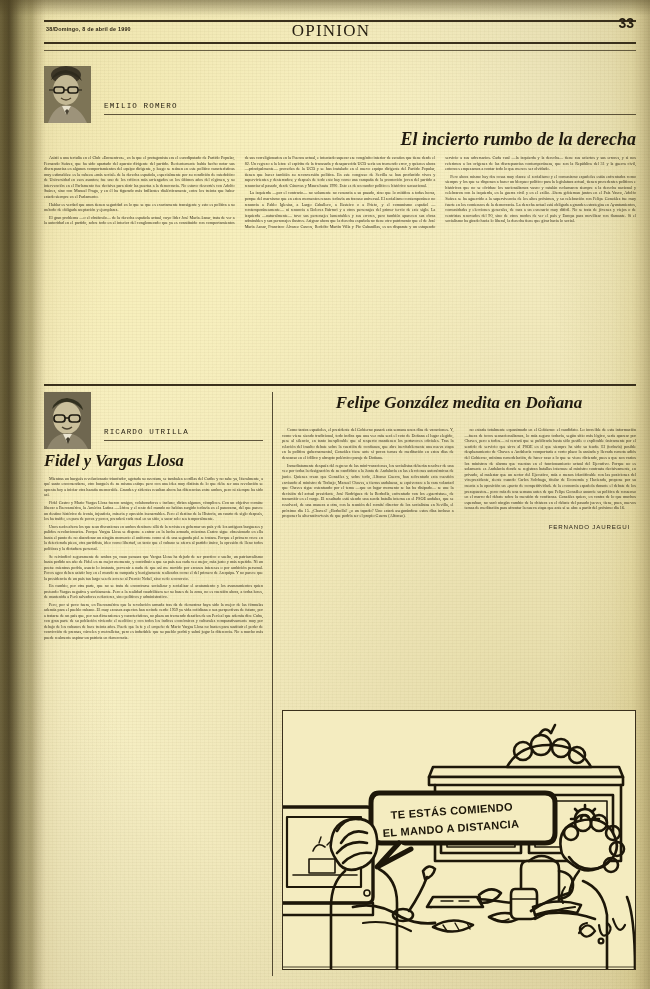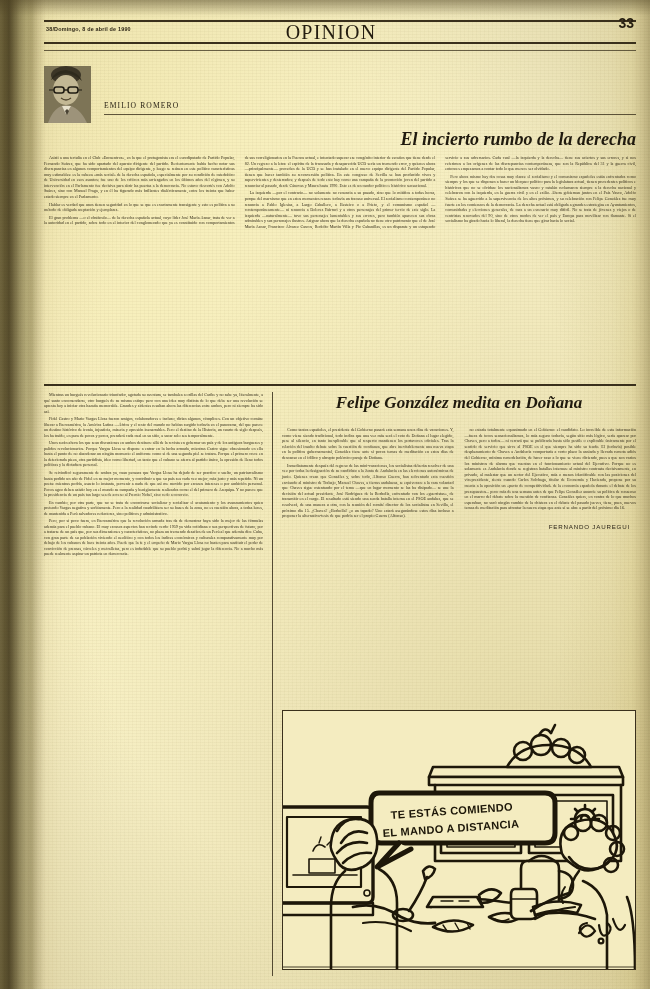--- a/index.html
+++ b/index.html
@@ -44,21 +44,21 @@
   #mh-rule-top{position:absolute;left:0;top:6px;width:100%;height:2px;}
   #mh-rule-mid{position:absolute;left:0;top:28px;width:100%;height:2px;}
   #mh-rule-bot{position:absolute;left:0;top:36px;width:100%;height:1px;background:#3a301c;opacity:.75;}
   #dateline{
     position:absolute;left:2px;top:12px;
     font-family:"Liberation Sans",sans-serif;font-weight:700;
     font-size:5.4px;letter-spacing:.2px;color:#2e2717;
   }
   #section-title{
     position:absolute;left:0;right:18px;top:7px;text-align:center;
-    font-family:"Liberation Serif",serif;font-size:20px;font-weight:400;
+    font-family:"Liberation Serif",serif;font-size:17px;font-weight:400;
     letter-spacing:1.2px;color:#241d10;
   }
   #folio{
     position:absolute;right:2px;top:1px;
     font-family:"Liberation Sans",sans-serif;font-weight:700;
     font-size:14px;color:#241d10;
   }
 
   
   .byline-row{position:relative;height:58px;}
@@ -66,21 +66,21 @@
     position:absolute;left:0;top:0;width:47px;height:57px;
     background:
       radial-gradient(ellipse at 50% 34%, #b9ae8c 0 22%, #8d8164 23% 46%, #6a6048 47% 70%, #4a4334 71% 100%),
       linear-gradient(160deg,#8a7f60,#4d4634);
     box-shadow:inset 0 0 8px rgba(0,0,0,.45);
     overflow:hidden;
   }
   .portrait svg{position:absolute;left:0;top:0;}
   .byline-name{
     position:absolute;left:60px;bottom:14px;
-    font-family:Liberation Serif, serif;
+    font-family:Liberation Mono, monospace;
     font-size:7.6px;letter-spacing:1.1px;color:#2a2316;
   }
   .byline-underline{
     position:absolute;left:60px;right:0;bottom:9px;height:1px;background:#3a301c;opacity:.8;
   }
   .headline{
     font-family:"Liberation Serif",serif;font-style:italic;font-weight:700;
     color:#201a0e;line-height:1;
   }
 
@@ -193,21 +193,40 @@
       </div>
 
       <div id="art1-rule"></div>
     </div>
 
     <div id="lower">
 
       <div id="col-left">
         <div id="art2">
 
-
+          <div class="byline-row">
+            <div class="portrait">
+              <svg width="47" height="57" viewBox="0 0 47 57" aria-hidden="true">
+                <rect width="47" height="57" fill="#6f6750"></rect>
+                <ellipse cx="23" cy="26" rx="14" ry="16" fill="#cbc09c"></ellipse>
+                <path d="M8 17 Q23 2 39 18 Q37 8 23 6 Q11 7 8 17Z" fill="#32301f"></path>
+                <rect x="10" y="23" width="11" height="7" rx="3" fill="none" stroke="#1e1a11" stroke-width="1.7"></rect>
+                <rect x="25" y="23" width="11" height="7" rx="3" fill="none" stroke="#1e1a11" stroke-width="1.7"></rect>
+                <path d="M21 26h4" stroke="#1e1a11" stroke-width="1.5"></path>
+                <path d="M18 35q5 4 10 0" stroke="#4c4330" stroke-width="1.4" fill="none"></path>
+                <path d="M3 57 Q9 42 23 41 Q37 42 44 57Z" fill="#8e856c"></path>
+                <path d="M19 42 L23 50 L28 42" fill="#ece6d2"></path>
+                <path d="M22 47 l2 5 2-5 -2-2Z" fill="#3f3a2b"></path>
+              </svg>
+            </div>
+            <div class="byline-name">RICARDO UTRILLA</div>
+            <div class="byline-underline"></div>
+          </div>
+
+          <div class="headline">Fidel y Vargas Llosa</div>
 
           <div class="cols body-txt">
             <p>Mientras un burgués revolucionario triunfador, agotada su aventura, se tambalea a orillas del Caribe y no sabe ya, literalmente, a qué santo encomendarse, otro burgués de su misma estirpe pero con una idea muy distinta de lo que debe ser una revolución se apresta hoy a iniciar otra hazaña memorable. Grandes y sidentes resultan ahora las diferencias entre ambos, pero ni siempre ha sido así.</p>
             <p>Fidel Castro y Mario Vargas Llosa fueron amigos, colaboradores e incluso, dirían algunos, cómplices. Con un objetivo común: liberar a Iberoamérica, la América Latina —África y el resto del mundo no habían surgido todavía en el panorama, del que parece un destino histórico de ironía, injusticia, miseria y opresión inenarrables. Pero el destino de la Historia, un cuarto de siglo después, los ha traído, en pura de pocos y pocos, prenderá cada cual en su sitio, a sacar solo sea temporalmente.</p>
             <p>Unos serán ahora los que sean discusiones en ambos destinos: allá de la revista en gobernar un país y de los antiguos burgueses y palidos revolucionarios. Porque Vargas Llosa se dispone a entrar en la lucha armada, mientras Castro sigue obsesionado en ella hasta el punto de no abandonar un ningún momento el uniforme como si de una segunda piel se tratara. Porque el primero crece en la deteriorada pieza, otra partidista, ideo como libertad, en tanto que el cubano se aferra al partido único, la opresión de lleno todos políticas y la dictadura personal.</p>
             <p>Se reivindicó seguramente de ambos ya, cuan pensara que Vargas Llosa ha dejado de ser practico o suelto, un patriarcalismo hasta podido un año de Fidel en su mejor momento, y contribuir a que su país sea cada vez mejor, más justo y más repetido. Ni un poeta: mientras podría, asueto lo instanta, porvenir a nada de que así me movido por escasos intereses o por ambición personal. Pocos agoo deben asistir hoy en el mundo su campaña y benigiamente realizados como el del primero de Arequipa. Y no parece que la presidencia de un país tan largo sea de acceso al Premio Nobel, sino cedo a concreto.</p>
             <p>En cambio, por otra parte, que no se trata de encontrarse socializar y socializar el acatamiento y los avanzamientos quien pretendo Vargas negativa y sorbiamente. Pero a la realidad cuadrilátera ser su bases de la zona, no es cuestión ahora, a todas luces, de mantenida a Perú salvadores redentores, sino políticos y administrativo.</p>
             <p>Pero, por si poco fuera, en Iberoamérica que la revolución armada tras da de demostrar haya sido la mejor de las fórmulas además para el pueblo cubano. El muy escasos aspectos han recinde cerdo 1959 ya vida cotidiana o sus perspectivas de futuro, por a tratarse de un país que, por sus dimensiones y características, no plaza un tremendo desafíos de un Perú al que además dice Cuba, con gran parte de su población viviendo el neolítico y con todos los índices económicos y culturales comparativamente muy por debajo de los cubanos de hace treinta años. Puede que la fe y el empeño de Mario Vargas Llosa no basten para sustituir el poder de convicción de prensas, cárceles y metralletas, pero es indudable que su pueblo podrá y sabrá jugar la diferencia. No a mucho más puede realmente aspirar un patriota en democracia.</p>
           </div>
         </div>

